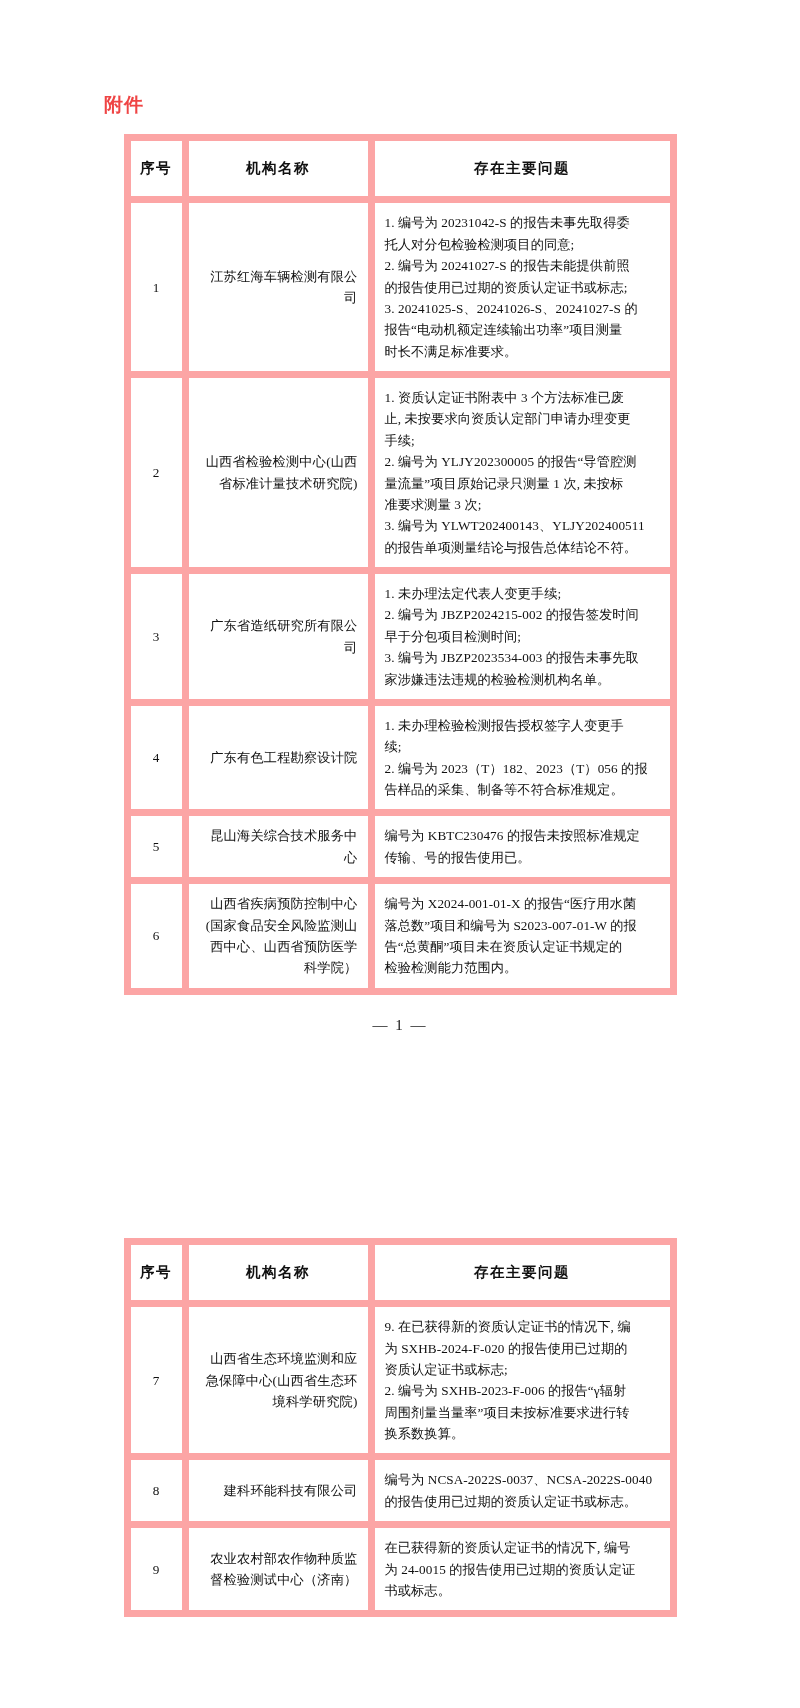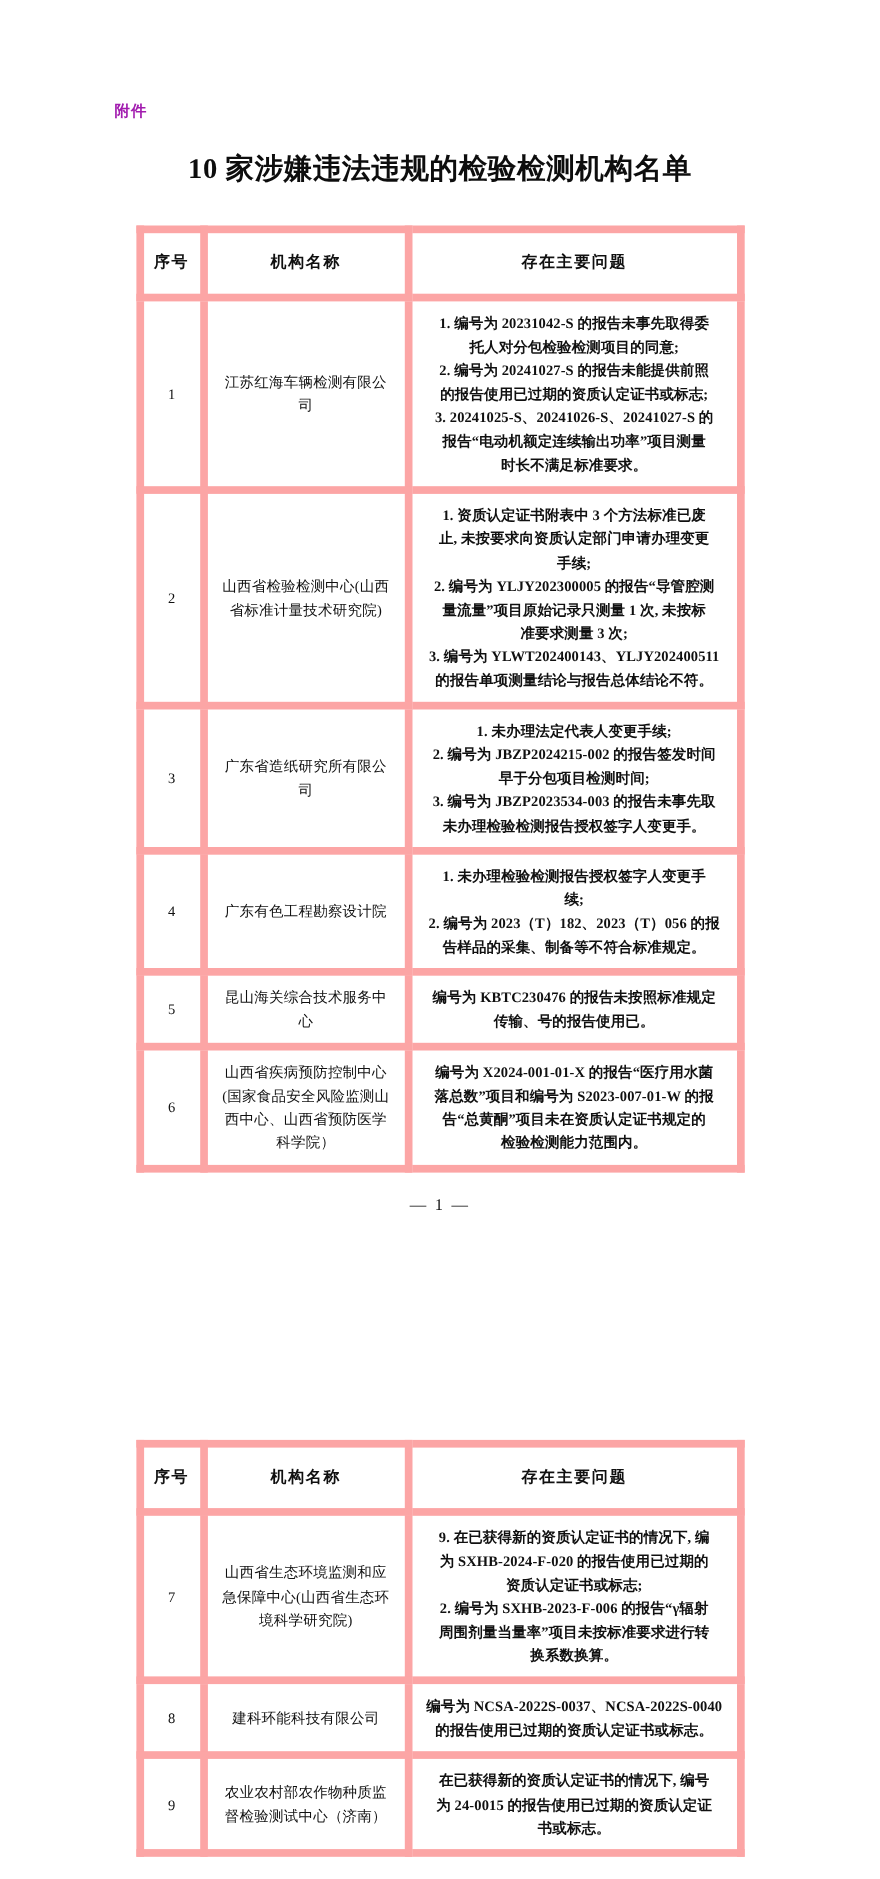--- a/index.html
+++ b/index.html
@@ -21,26 +21,26 @@
   .page-1 {
     padding: 92px 0 0 0;
     min-height: 1000px;
   }
   .page-2 {
     padding: 96px 0 0 0;
     min-height: 560px;
   }
   .attachment-label {
     font-family: "Liberation Serif", "DejaVu Serif", serif;
-    font-size: 14px;
+    font-size: 19px;
     font-weight: 700;
     letter-spacing: 1px;
     margin-left: 104px;
-    margin-bottom: 26px;
-    color: #a21caf;
+    margin-bottom: 16px;
+    color: #ef4444;
   }
   .doc-title {
     text-align: center;
     font-size: 26px;
     font-weight: 700;
     letter-spacing: 0.5px;
     margin: 0 0 34px 0;
     color: #0d0d0d;
     font-family: "Liberation Serif", "DejaVu Serif", serif;
   }
@@ -71,27 +71,26 @@
   col.c-no { width: 58px; }
   col.c-name { width: 186px; }
   col.c-issue { width: 302px; }
 
   td.col-no {
     text-align: center;
     font-size: 13.5px;
     letter-spacing: 0;
   }
   td.col-name {
-    text-align: center;
+    text-align: right;
     letter-spacing: 0.2px;
   }
   td.col-issue {
-    text-align: center;
+    text-align: left;
     letter-spacing: 0.1px;
-    font-weight: bold;
   }
   td.col-issue .line {
     display: block;
   }
   .page-number {
     text-align: center;
     font-size: 15px;
     letter-spacing: 2px;
     margin-top: 22px;
     color: #111;
@@ -101,21 +100,20 @@
     height: 108px;
   }
 </style>
 </head>
 <body>
 
 <div class="page page-1">
 
   <div class="attachment-label">附件</div>
 
-  <h1 class="doc-title">10 家涉嫌违法违规的检验检测机构名单</h1>
 
   <table class="listing">
     <colgroup>
       <col class="c-no">
       <col class="c-name">
       <col class="c-issue">
     </colgroup>
     <thead>
       <tr>
         <th>序号</th>
@@ -152,21 +150,21 @@
         </td>
       </tr>
       <tr>
         <td class="col-no">3</td>
         <td class="col-name">广东省造纸研究所有限公司</td>
         <td class="col-issue">
           <span class="line">1. 未办理法定代表人变更手续;</span>
           <span class="line">2. 编号为 JBZP2024215-002 的报告签发时间</span>
           <span class="line">早于分包项目检测时间;</span>
           <span class="line">3. 编号为 JBZP2023534-003 的报告未事先取</span>
-          <span class="line">未办理检验检测报告授权签字人变更手。</span>
+          <span class="line">家涉嫌违法违规的检验检测机构名单。</span>
         </td>
       </tr>
       <tr>
         <td class="col-no">4</td>
         <td class="col-name">广东有色工程勘察设计院</td>
         <td class="col-issue">
           <span class="line">1. 未办理检验检测报告授权签字人变更手</span>
           <span class="line">续;</span>
           <span class="line">2. 编号为 2023（T）182、2023（T）056 的报</span>
           <span class="line">告样品的采集、制备等不符合标准规定。</span>

